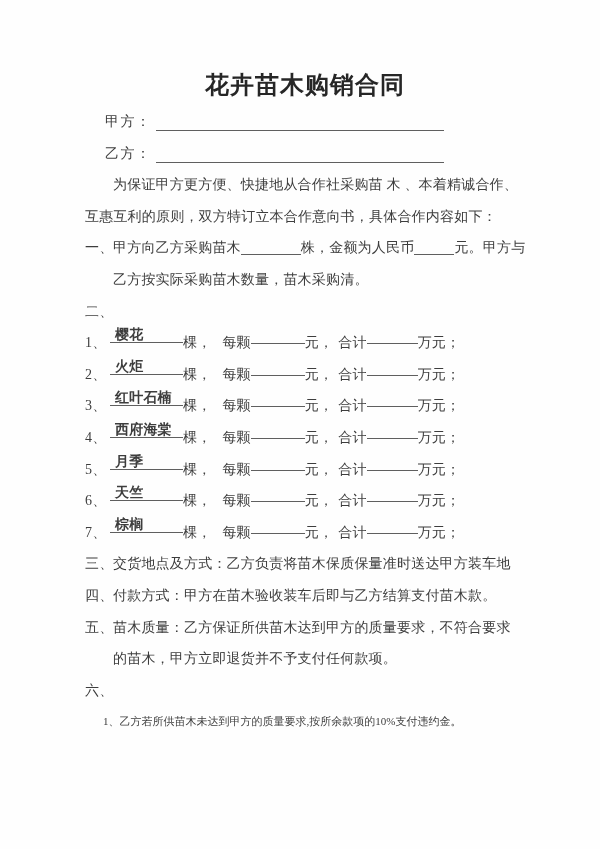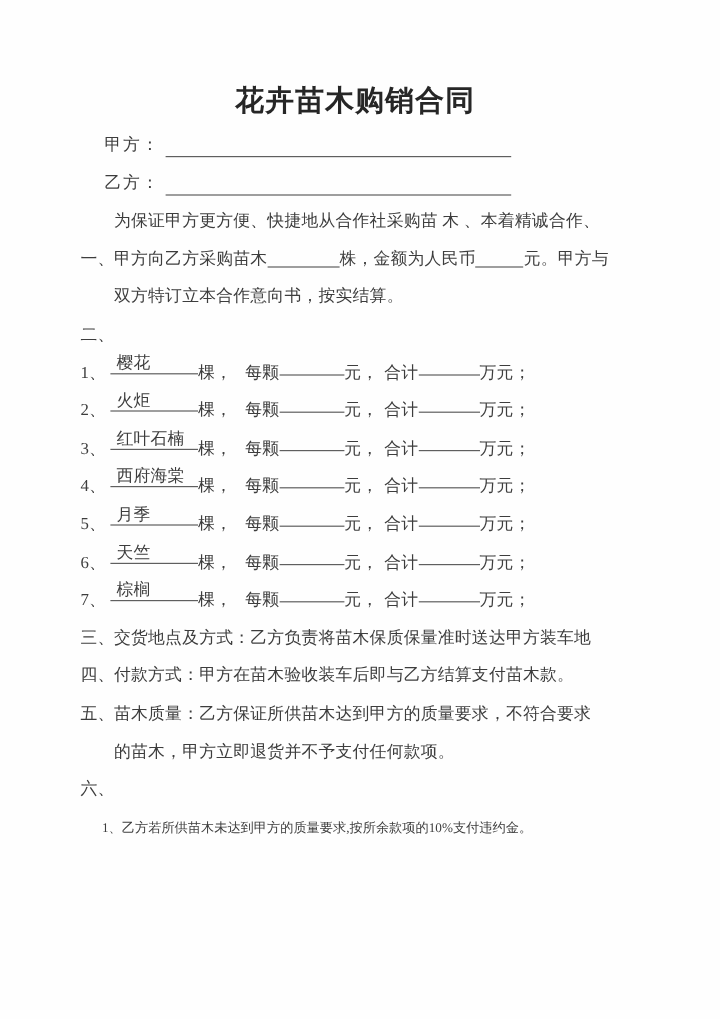--- a/index.html
+++ b/index.html
@@ -5,21 +5,21 @@
   html, body { margin: 0; padding: 0; background: #ffffff; }
   .page {
     position: relative;
     width: 600px;
     height: 849px;
     background: #fefefe;
     overflow: hidden;
     font-family: "Liberation Serif", "DejaVu Serif", serif;
     color: #3d3d3d;
     box-sizing: border-box;
-    padding: 68px 75px 0 67px;
+    padding: 68px 75px 0 85px;
   }
   .doc-title {
     font-size: 24px;
     font-weight: bold;
     color: #262626;
     text-align: center;
     line-height: 34px;
     letter-spacing: 1px;
     white-space: nowrap;
   }
@@ -53,21 +53,21 @@
     display: inline-block;
     border-bottom: 1px solid #5f5f5f;
     height: 16px;
     line-height: 16px;
     vertical-align: -3px;
   }
   .qty-blank { width: 60px; }
   .amt-blank { width: 40px; }
   
   .item .no { flex: none; width: 25px; }
-  .name-blank { width: 73px; padding-left: 5px; box-sizing: border-box; }
+  .name-blank { width: 73px; padding-left: 5px; box-sizing: border-box; font-weight: bold; }
   .name-text { line-height: 16px; }
   .price-blank { width: 54px; }
   .total-blank { width: 51px; }
   .gap-l { margin-left: 11px; }
   .gap-s { margin-left: 5px; }
 </style>
 </head>
 <body>
 
 <div class="page">
@@ -82,27 +82,30 @@
     </div>
 
     <div class="line party">
       <span class="plabel">乙方：</span>
       <span class="pline"></span>
     </div>
 
     <div class="line cont">
       <span class="ctext">为保证甲方更方便、快捷地从合作社采购苗 木 、本着精诚合作、</span>
     </div>
+    <div class="line">
+      <span class="ctext">互惠互利的原则，双方特订立本合作意向书，具体合作内容如下：</span>
+    </div>
 
     <div class="line sect">
       <span class="marker">一、</span>
       <span class="ctext"><span>甲方向乙方采购苗木</span><span class="blank qty-blank"></span><span>株，金额为人民币</span><span class="blank amt-blank"></span><span>元。甲方与</span></span>
     </div>
     <div class="line cont">
-      <span class="ctext">双方特订立本合作意向书，按实结算。</span>
+      <span class="ctext">乙方按实际采购苗木数量，苗木采购清。</span>
     </div>
 
     <div class="line sect">
       <span class="marker">二、</span>
     </div>
 
     <div class="line item">
       <span class="no">1、</span>
       <span class="blank name-blank"><span class="name-text">樱花</span></span>
       <span>棵，</span>

